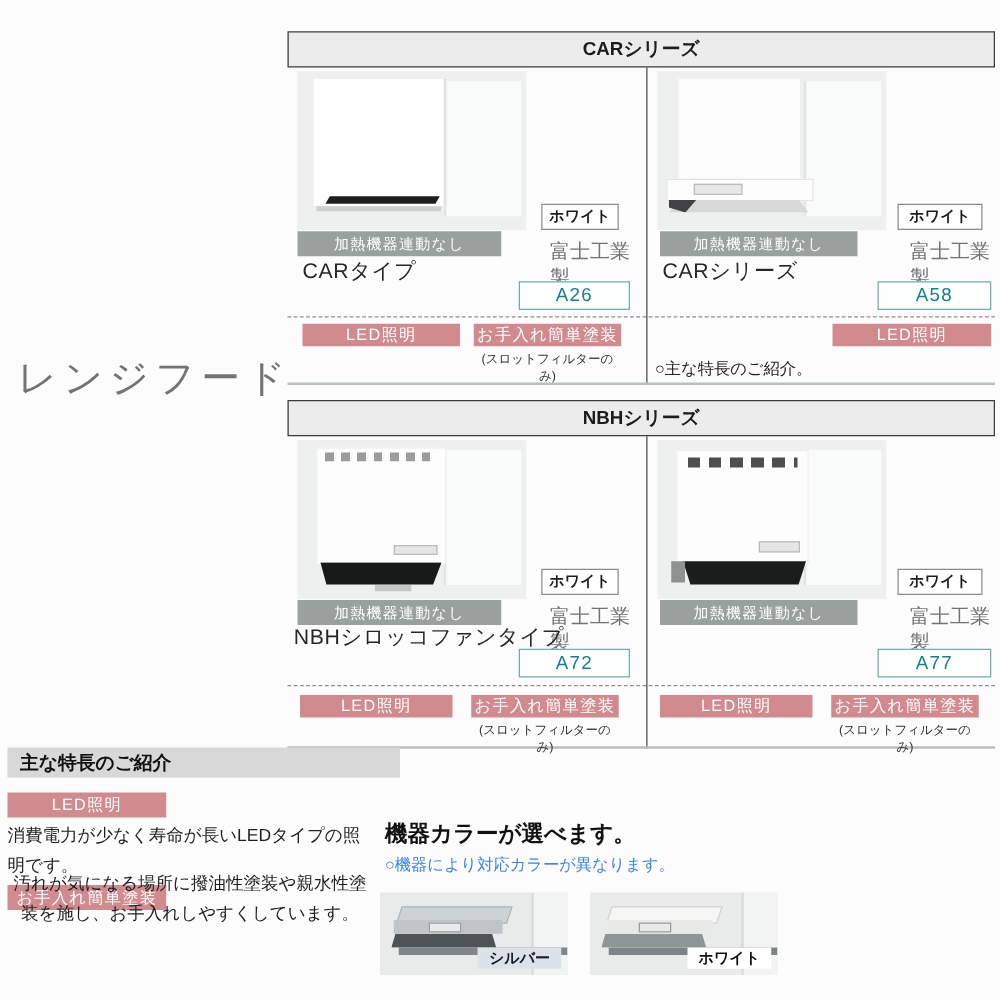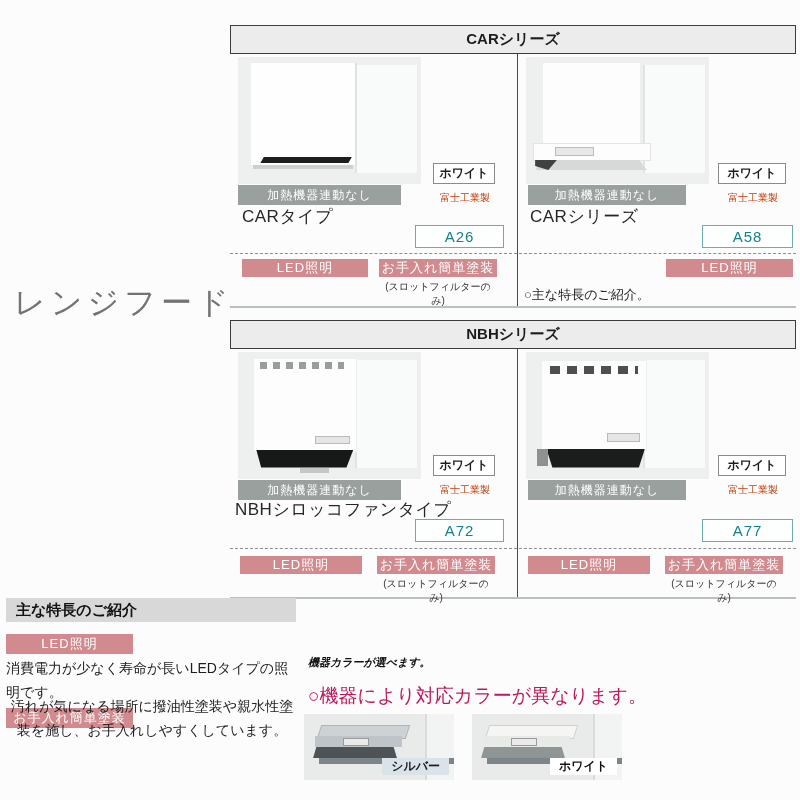--- a/index.html
+++ b/index.html
@@ -48,21 +48,21 @@
   .connect-badge{
     left:8px;top:131px;width:163px;height:20px;background:#9aa09e;color:#fff;
     font-size:12px;display:flex;align-items:center;justify-content:center;letter-spacing:1px;text-align:center;
   }
   .cell.right .connect-badge{left:10px;width:158px;}
   .chip{
     left:203px;top:109px;width:60px;height:19px;background:#fff;border:1px solid #8a8a8a;
     font-size:12px;font-weight:bold;color:#1c1c1c;display:flex;align-items:center;justify-content:center;
   }
   .cell.right .chip{left:200px;width:66px;}
-  .maker{left:210px;top:137px;font-size:10px;color:#c2410c;}
+  .maker{left:210px;top:137px;font-size:16px;color:#737373;}
   .type-name{left:12px;top:151px;font-size:17px;color:#262626;font-weight:500;letter-spacing:0.5px;}
   .code-box{
     left:185px;top:171px;width:87px;height:21px;background:#fdfefe;
     border:1px solid #6fabad;color:#157f8d;font-size:15px;
     display:flex;align-items:center;justify-content:center;letter-spacing:1px;
   }
   .cell.right .code-box{left:auto;right:3px;width:89px;}
   .pink-badge{
     height:18px;background:#d18b8f;color:#fff;font-size:13px;
     display:flex;align-items:center;justify-content:center;letter-spacing:1px;
@@ -102,35 +102,35 @@
   .nbhs-foot{left:34%;top:91%;width:16%;height:4%;background:#c4c7c5;}
   
   .nbhp-body{left:8%;top:6%;width:57%;height:70%;background:#fcfdfc;border:1px solid #eef0ee;}
   .nbhp-vents{left:13%;top:11%;width:48%;height:6%;
     background:repeating-linear-gradient(90deg,#4d4f4e 0 10px,transparent 10px 17px);}
   .nbhp-ctrl{left:44%;top:64%;width:17%;height:5%;background:#e4e5e4;border:1px solid #b9bbb9;}
   .nbhp-dark{left:10%;top:76%;width:55%;height:15%;background:#1b1d1d;clip-path:polygon(2% 0,100% 0,94% 100%,8% 100%);}
   .nbhp-side{left:6%;top:76%;width:6%;height:14%;background:#8d9290;}
   
   .feat-header{
-    position:absolute;left:6px;top:598px;width:290px;height:24px;background:#d8d8d8;
+    position:absolute;left:6px;top:598px;width:314px;height:24px;background:#d8d8d8;
     display:flex;align-items:center;font-size:15px;font-weight:bold;color:#111;padding-left:10px;box-sizing:border-box;
   }
   .feat-badge{
     position:absolute;left:6px;width:127px;height:20px;background:#d18b8f;color:#fff;
     font-size:13px;display:flex;align-items:center;justify-content:center;letter-spacing:1px;
   }
   .feat-badge.b1{top:634px;}
   .feat-badge.b2{top:708px;}
   .feat-text{position:absolute;left:6px;width:292px;font-size:14px;line-height:24px;color:#1e1e1e;}
   .feat-text.t1{top:656px;}
   .feat-text.t2{top:694px;text-align:center;}
   
-  .color-title{position:absolute;left:308px;top:655px;font-size:11px;font-weight:bold;color:#111;font-style:italic;}
-  .color-note{position:absolute;left:308px;top:683px;font-size:19px;color:#be185d;}
+  .color-title{position:absolute;left:308px;top:655px;font-size:18px;font-weight:bold;color:#111;}
+  .color-note{position:absolute;left:308px;top:683px;font-size:13px;color:#3b82f6;}
   .swatch{position:absolute;top:714px;width:150px;height:66px;background:#e8ebea;overflow:hidden;}
   .swatch.s1{left:304px;}
   .swatch.s2{left:472px;}
   .swatch.s3{left:640px;}
   .swatch > span{position:absolute;display:block;}
   .sw-wall{right:0;top:0;width:18%;height:100%;background:#f2f4f3;border-left:2px solid #d8dbd9;}
   .sw-shelf{left:10%;top:66%;width:90%;height:10%;background:#7e8588;}
   .sw-top{left:10%;top:16%;width:58%;height:18%;transform:skewX(-18deg);border:1px solid rgba(0,0,0,.15);}
   .sw-front{left:7%;top:34%;width:58%;height:16%;}
   .sw-btn{left:26%;top:37%;width:16%;height:9%;background:#e9eae9;border:1px solid #9a9a9a;}

